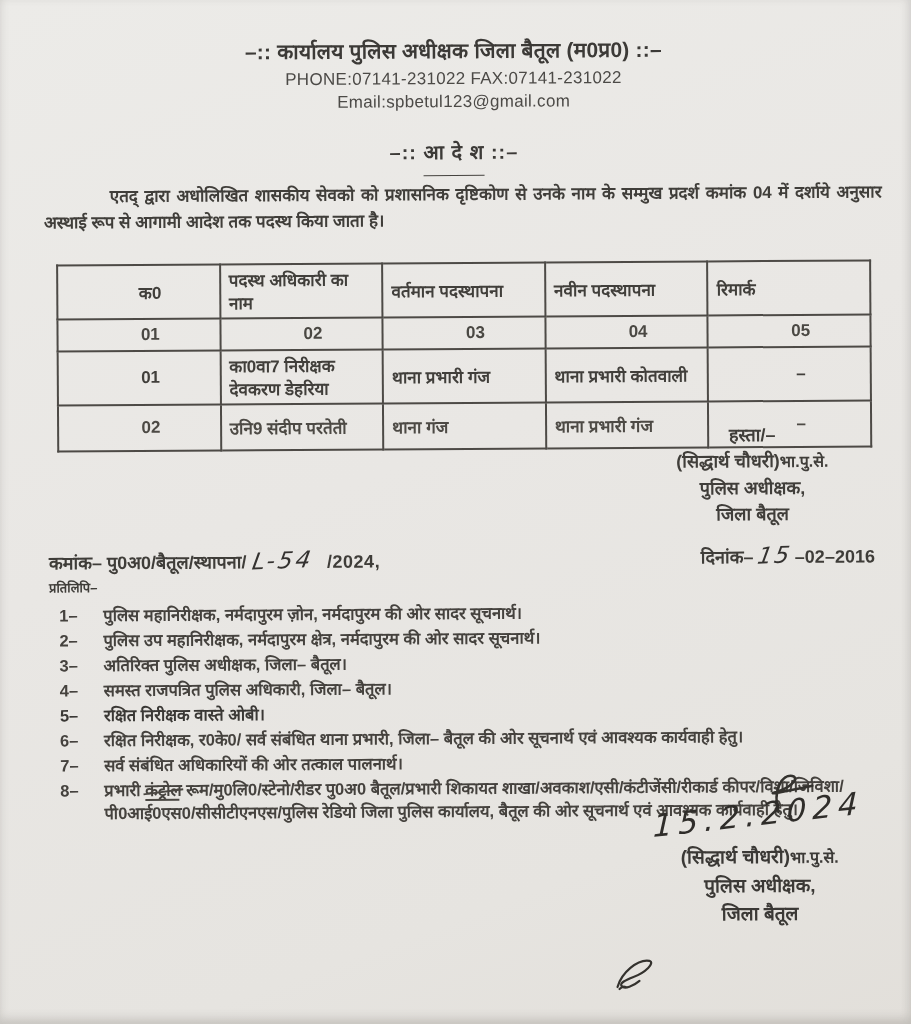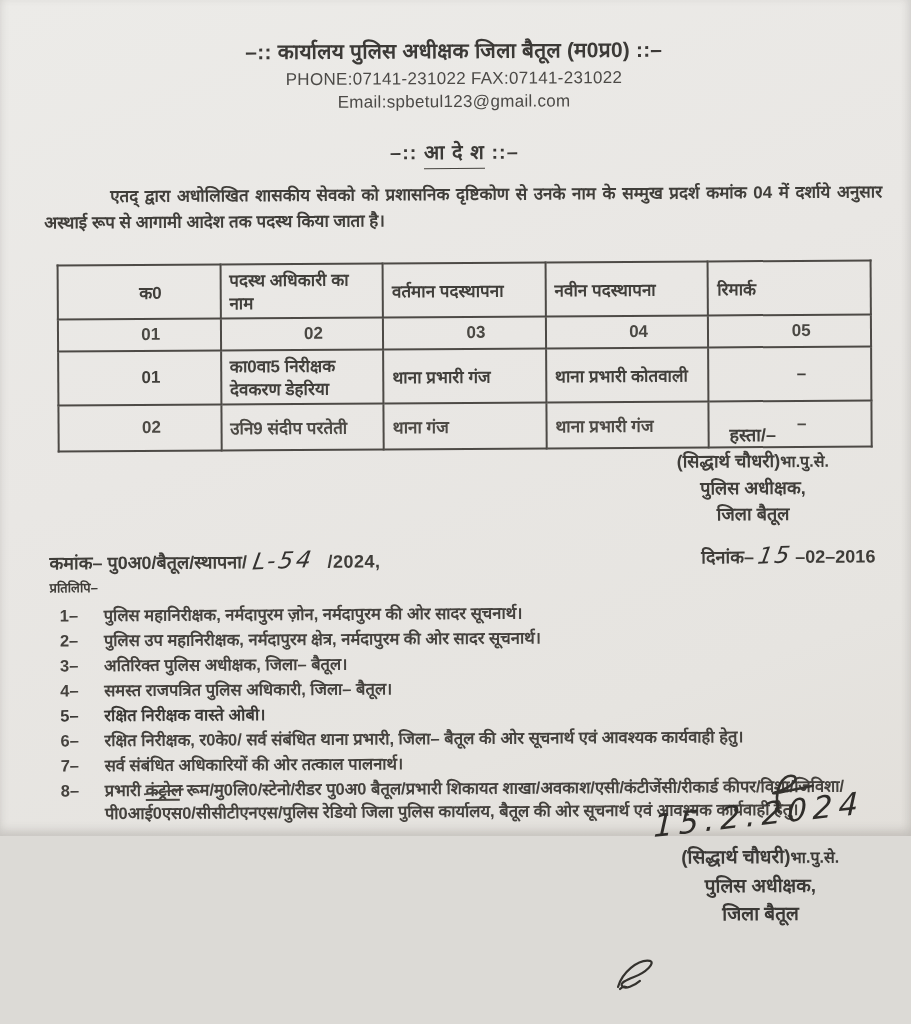--- a/index.html
+++ b/index.html
@@ -4,37 +4,37 @@
 <style>
   html,body{margin:0;padding:0;}
   body{
     width:911px;height:1024px;
     background:#dcdad6;
     font-family:"Liberation Sans","DejaVu Sans",sans-serif;
     overflow:hidden;
   }
   .paper{
     position:relative;
-    width:911px;height:836px;
+    width:911px;height:1024px;
     background:linear-gradient(160deg,#ecebe8 0%,#e9e7e4 45%,#e6e4e0 80%,#e2dfda 100%);
     color:#3d3b38;
     box-shadow:inset 0 -6px 10px rgba(90,85,78,.18), inset -4px 0 8px rgba(90,85,78,.06);
   }
   .doc{position:absolute;inset:0;transform:rotate(-0.35deg);transform-origin:50% 40%;}
 
   .devn{font-weight:700;letter-spacing:.2px;}
 
   .header-block{position:absolute;top:36px;left:0;width:100%;text-align:center;}
   .office-line{font-size:21px;font-weight:700;color:#3c3a37;}
   .contact-line{font-size:17px;font-weight:400;color:#4c4a47;margin-top:5px;letter-spacing:.3px;}
   .email-line{font-size:17px;font-weight:400;color:#4c4a47;margin-top:3px;letter-spacing:.3px;}
 
   .order-title{position:absolute;top:138px;left:0;width:100%;text-align:center;
     font-size:20px;font-weight:700;color:#3c3a37;letter-spacing:1px;}
-  .order-title .u{border-bottom:1.6px solid #45433f;padding-bottom:5px;}
+  .order-title .u{border-bottom:1.6px solid #45433f;padding-bottom:12px;}
 
   .body-para{
     position:absolute;top:182px;left:45px;width:838px;
     font-size:17px;line-height:26px;font-weight:600;color:#403e3a;
     text-indent:66px;margin:0;text-align:justify;
   }
 
   table.post{
     position:absolute;top:262px;left:57px;width:815px;
     border-collapse:collapse;table-layout:fixed;
@@ -122,21 +122,21 @@
         </tr>
         <tr class="nrow">
           <td class="c">01</td>
           <td class="c">02</td>
           <td class="c">03</td>
           <td class="c">04</td>
           <td class="c">05</td>
         </tr>
         <tr class="drow1">
           <td class="c">01</td>
-          <td>का0वा5 निरीक्षक देवकरण डेहरिया</td>
+          <td>का0वा7 निरीक्षक देवकरण डेहरिया</td>
           <td>थाना प्रभारी गंज</td>
           <td>थाना प्रभारी कोतवाली</td>
           <td class="c">–</td>
         </tr>
         <tr class="drow2">
           <td class="c">02</td>
           <td>उनि9 संदीप परतेती</td>
           <td>थाना गंज</td>
           <td>थाना प्रभारी गंज</td>
           <td class="c">–</td>

